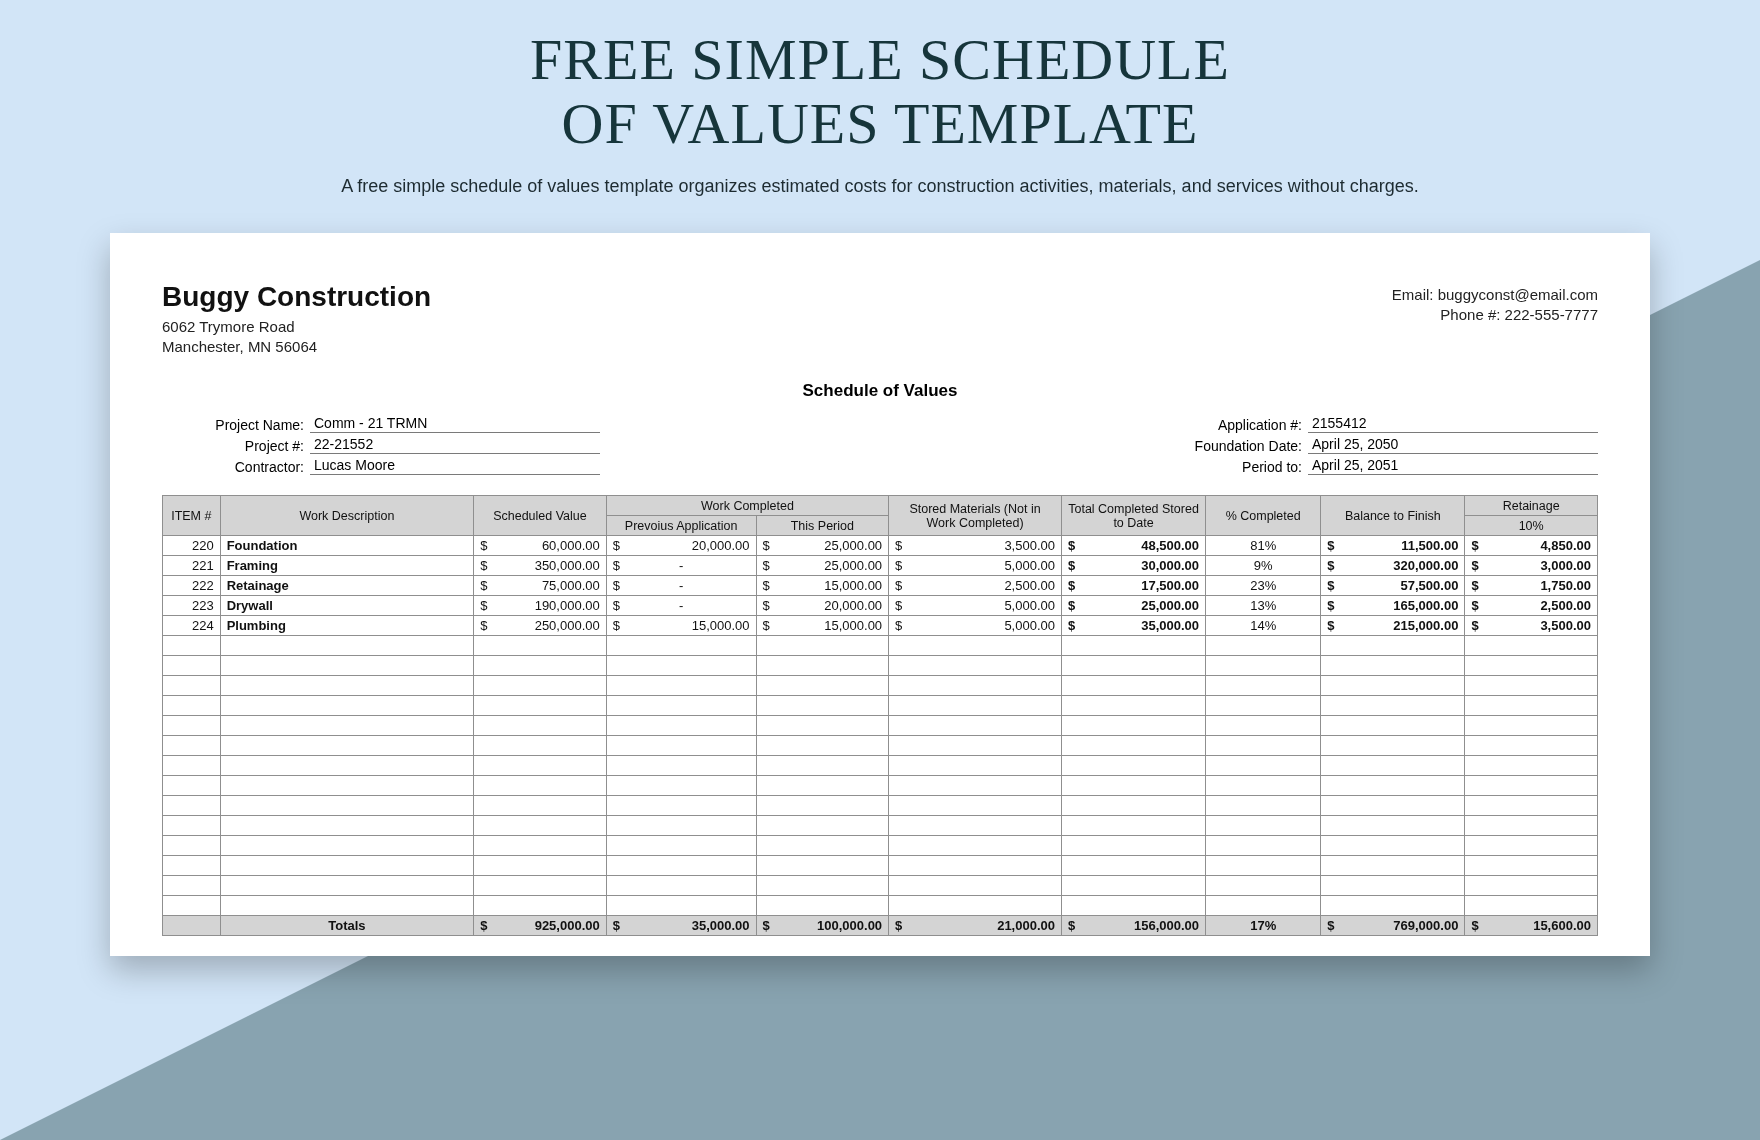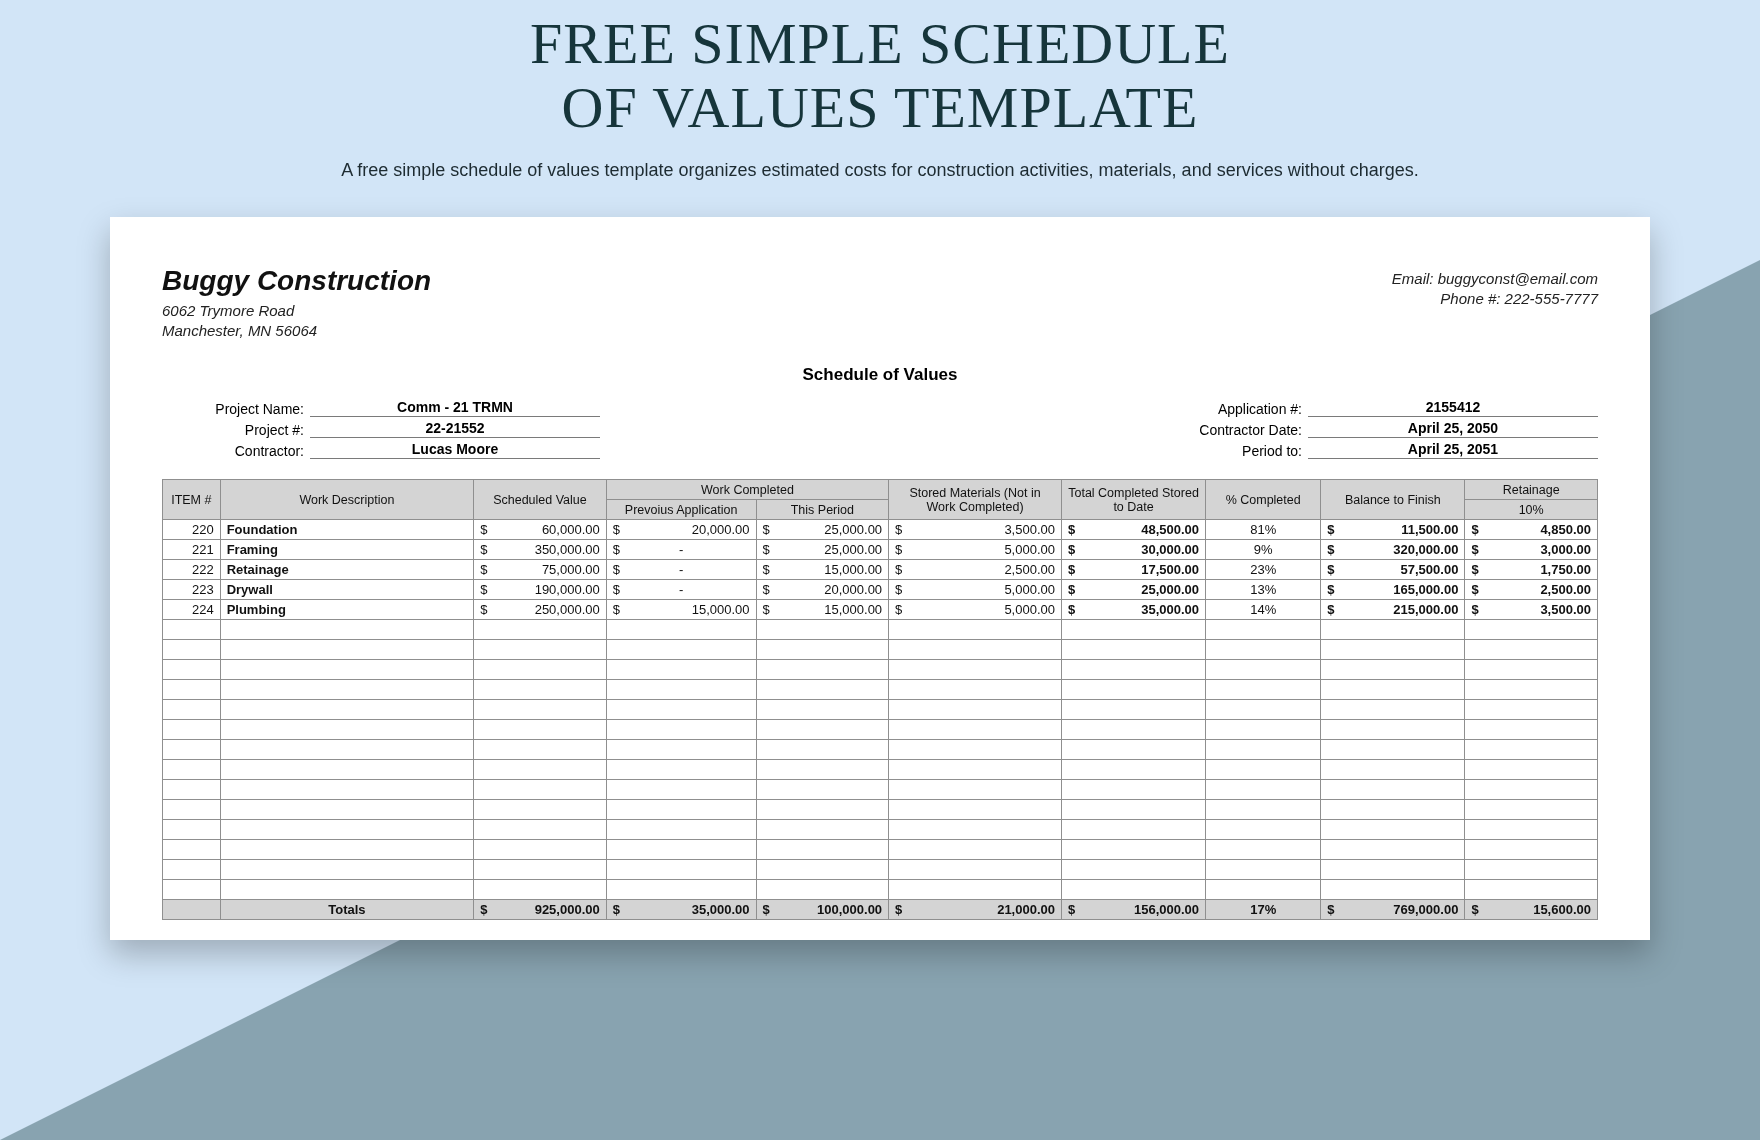--- a/index.html
+++ b/index.html
@@ -19,21 +19,21 @@
     height: 0;
     border-style: solid;
     border-width: 0 0 880px 1760px;
     border-color: transparent transparent #88a3b0 transparent;
     z-index: 0;
   }
   .heading-block {
     position: relative;
     z-index: 1;
     text-align: center;
-    padding-top: 12px;
+    padding-top: 28px;
   }
   .heading-block h1 {
     font-family: Georgia, "Times New Roman", serif;
     font-weight: 400;
     color: #16353b;
     font-size: 58px;
     line-height: 1.1;
     letter-spacing: 1px;
   }
   .heading-block p {
@@ -52,21 +52,20 @@
     width: 1540px;
     margin: 34px auto 0;
     padding: 48px 52px 20px;
     box-shadow: 0 14px 30px rgba(0,0,0,0.25);
   }
   .company-row {
     display: flex;
     justify-content: space-between;
     align-items: flex-start;
     font-size: 15px;
-    font-style: italic;
   }
   .company-row .left h2 {
     font-size: 28px;
     font-weight: 700;
     color: #111;
     margin-bottom: 4px;
   }
   .company-row .left div,
   .company-row .right div {
     color: #222;
@@ -83,24 +82,23 @@
     display: flex;
     justify-content: space-between;
     font-size: 14px;
     margin-bottom: 20px;
   }
   .meta-col { display: flex; flex-direction: column; gap: 3px; }
   .meta-line { display: flex; align-items: flex-end; }
   .meta-label { text-align: right; min-width: 148px; padding-right: 6px; }
   .meta-val {
     border-bottom: 1px solid #7a7a7a;
-    font-weight: 700;
+    font-weight: 400;
     width: 290px;
     padding: 0 4px 1px;
-    text-align: center;
   }
   .meta-col.right .meta-label { min-width: 148px; }
   table.sov {
     width: 100%;
     border-collapse: collapse;
     font-size: 13px;
     color: #111;
   }
   table.sov th, table.sov td {
     border: 1px solid #8f8f8f;
@@ -176,21 +174,21 @@
           <span class="meta-label">Contractor:</span>
           <span class="meta-val">Lucas Moore</span>
         </div>
     </div>
     <div class="meta-col right">
       <div class="meta-line">
           <span class="meta-label">Application #:</span>
           <span class="meta-val">2155412</span>
         </div>
       <div class="meta-line">
-          <span class="meta-label">Contractor Date:</span>
+          <span class="meta-label">Foundation Date:</span>
           <span class="meta-val">April 25, 2050</span>
         </div>
       <div class="meta-line">
           <span class="meta-label">Period to:</span>
           <span class="meta-val">April 25, 2051</span>
         </div>
     </div>
   </div>
 
   <table class="sov">

